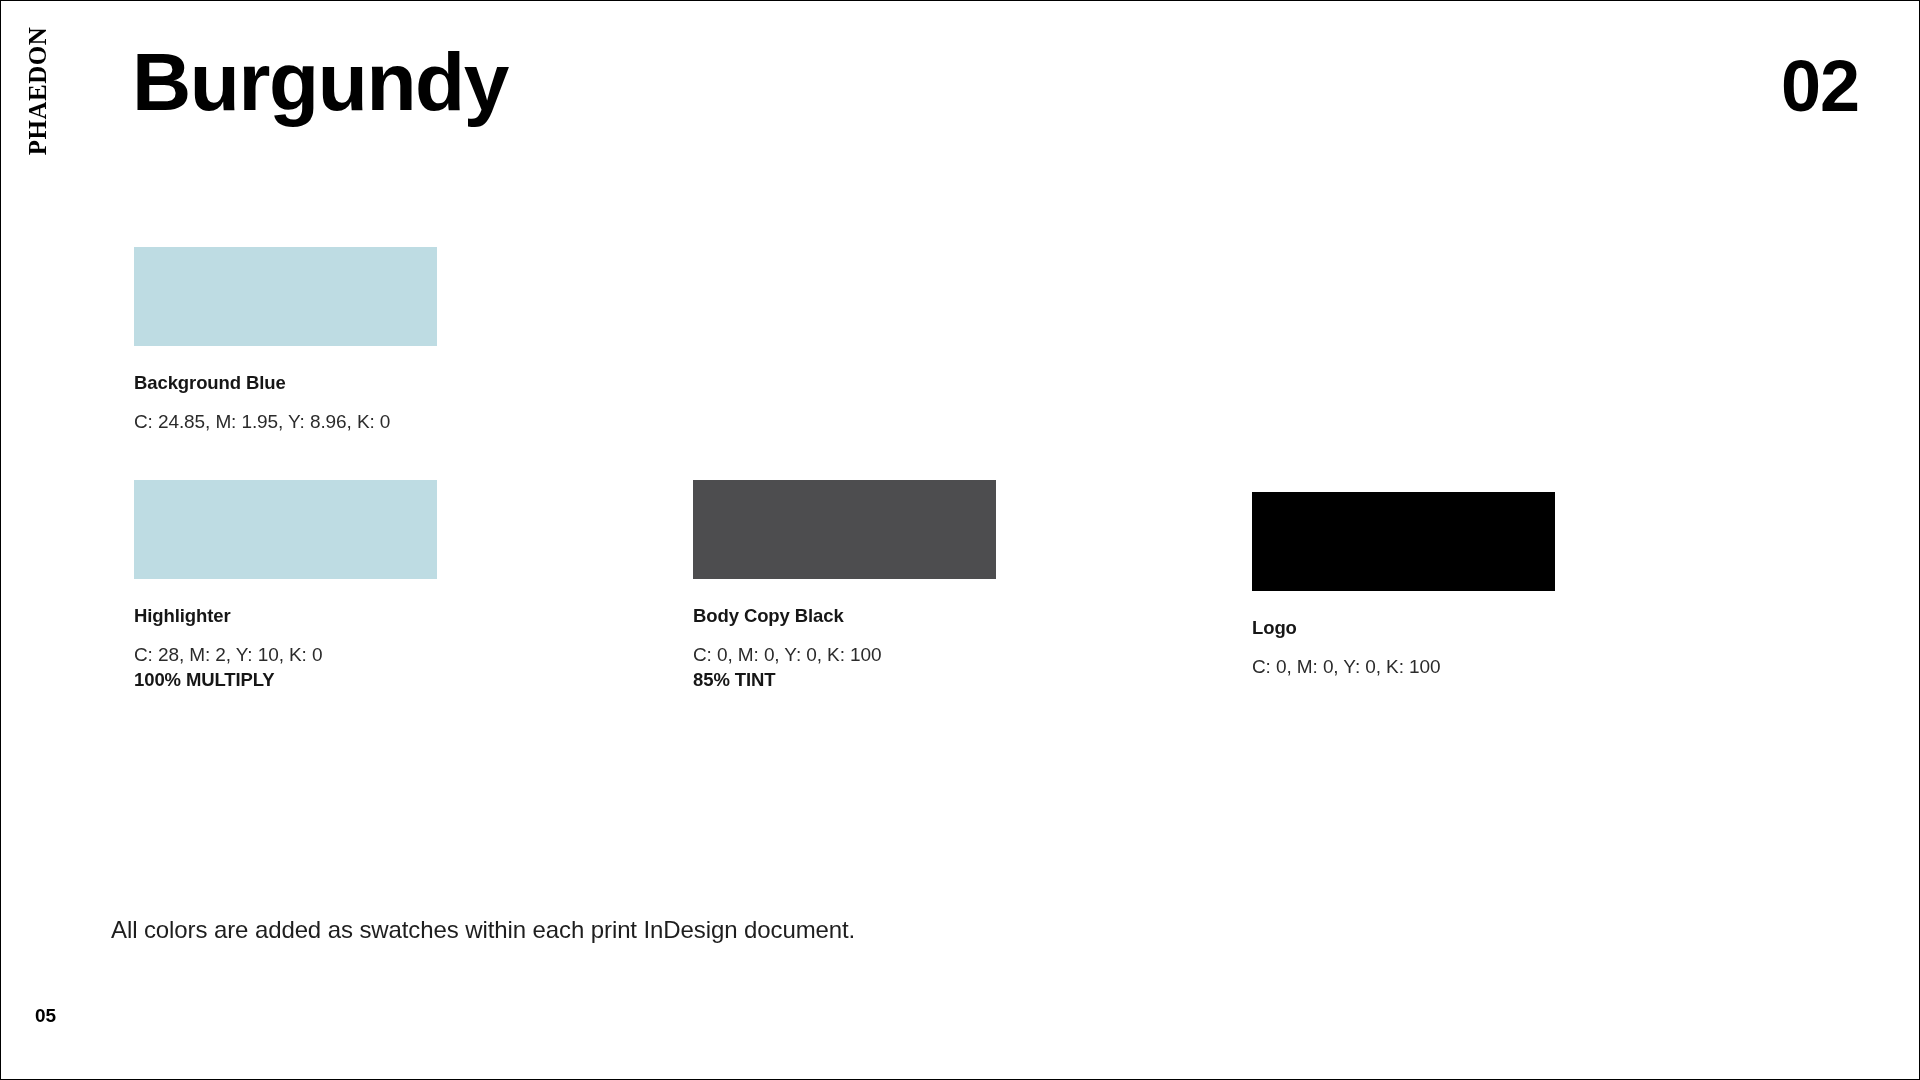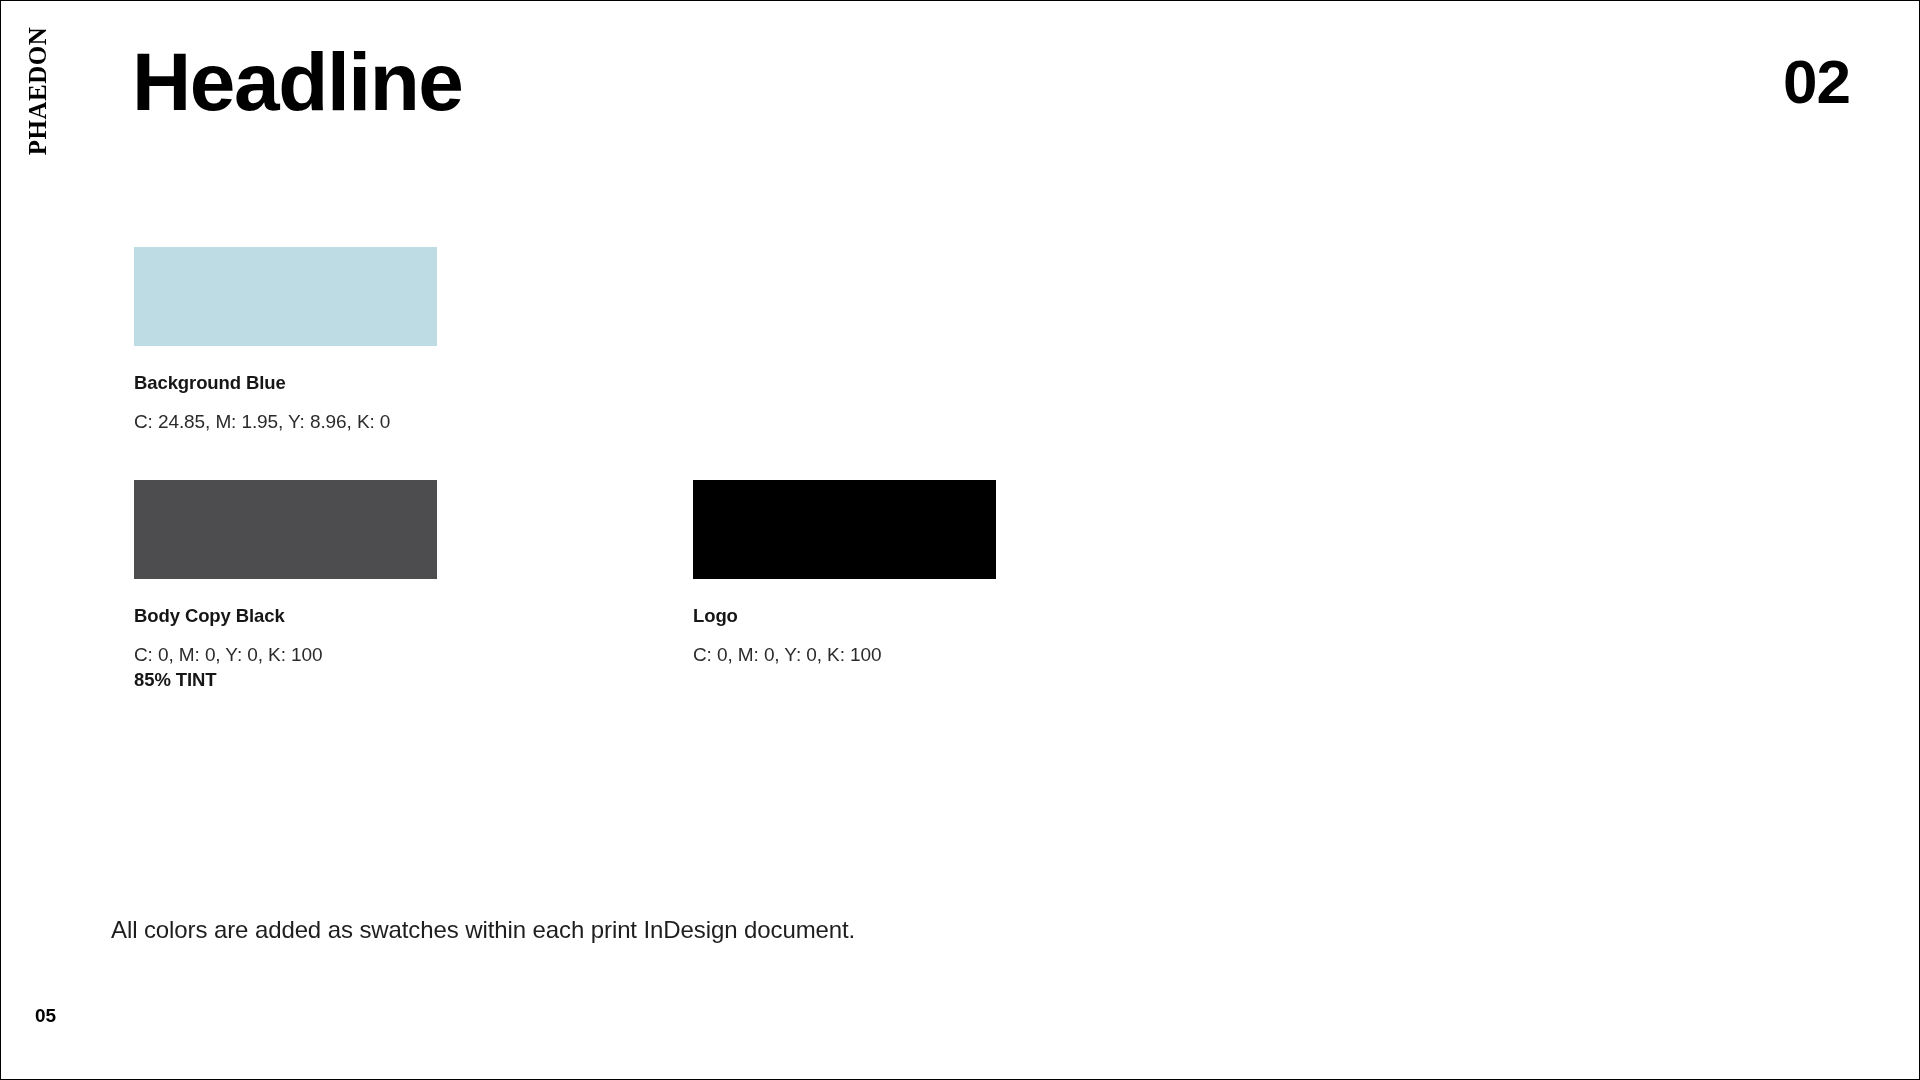--- a/index.html
+++ b/index.html
@@ -54,39 +54,40 @@
     left: 131px;
     top: 38px;
     font-size: 82px;
     font-weight: 700;
     letter-spacing: -1.4px;
     color: #000000;
     line-height: 1.05;
   }
   .section-number {
     position: absolute;
-    right: 69px;
+    right: 60px;
     top: 48px;
-    font-size: 62px;
+    font-size: 72px;
     font-weight: 700;
     letter-spacing: -1px;
     color: #000000;
     line-height: 1.05;
   }
 
   
   .swatch-grid {
     position: absolute;
     left: 133px;
     top: 246px;
     width: 1588px;
   }
   .swatch-row {
     display: flex;
     flex-direction: row;
+    align-items: center;
   }
   .swatch-row + .swatch-row {
     margin-top: 45px;
   }
   .swatch-cell {
     width: 303px;
     margin-right: 256px;
   }
   .swatch-cell:last-child {
     margin-right: 0;
@@ -146,33 +147,39 @@
 </style>
 </head>
 <body>
 
 <div class="page">
 
   <div class="brand">
     <div class="brand-text">PHAEDON</div>
   </div>
 
-  <div class="page-title">Headline</div>
+  <div class="page-title">Burgundy</div>
 
   <div class="section-number">02</div>
 
   <div class="swatch-grid">
       <div class="swatch-row">
         <div class="swatch-cell">
           <div class="swatch-chip" style="background: rgb(190, 220, 227);"></div>
           <div class="swatch-name">Background Blue</div>
           <div class="swatch-values">C: 24.85, M: 1.95, Y: 8.96, K: 0</div>
         </div>
       </div>
       <div class="swatch-row">
+        <div class="swatch-cell">
+          <div class="swatch-chip" style="background: rgb(190, 220, 227);"></div>
+          <div class="swatch-name">Highlighter</div>
+          <div class="swatch-values">C: 28, M: 2, Y: 10, K: 0</div>
+          <div class="swatch-modifier">100% MULTIPLY</div>
+        </div>
         <div class="swatch-cell">
           <div class="swatch-chip" style="background: rgb(77, 77, 79);"></div>
           <div class="swatch-name">Body Copy Black</div>
           <div class="swatch-values">C: 0, M: 0, Y: 0, K: 100</div>
           <div class="swatch-modifier">85% TINT</div>
         </div>
         <div class="swatch-cell">
           <div class="swatch-chip" style="background: rgb(0, 0, 0);"></div>
           <div class="swatch-name">Logo</div>
           <div class="swatch-values">C: 0, M: 0, Y: 0, K: 100</div>

